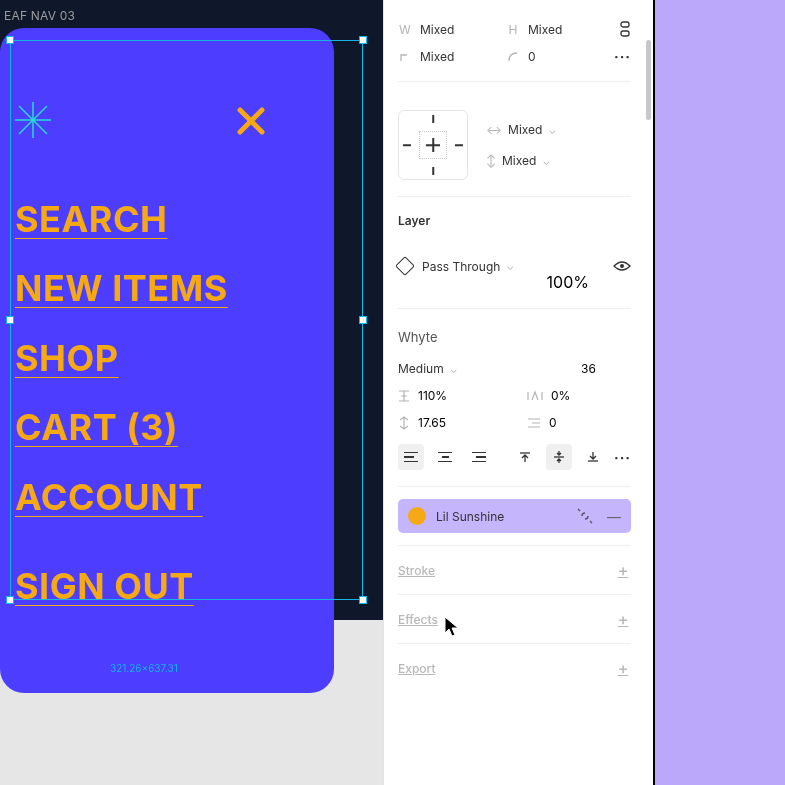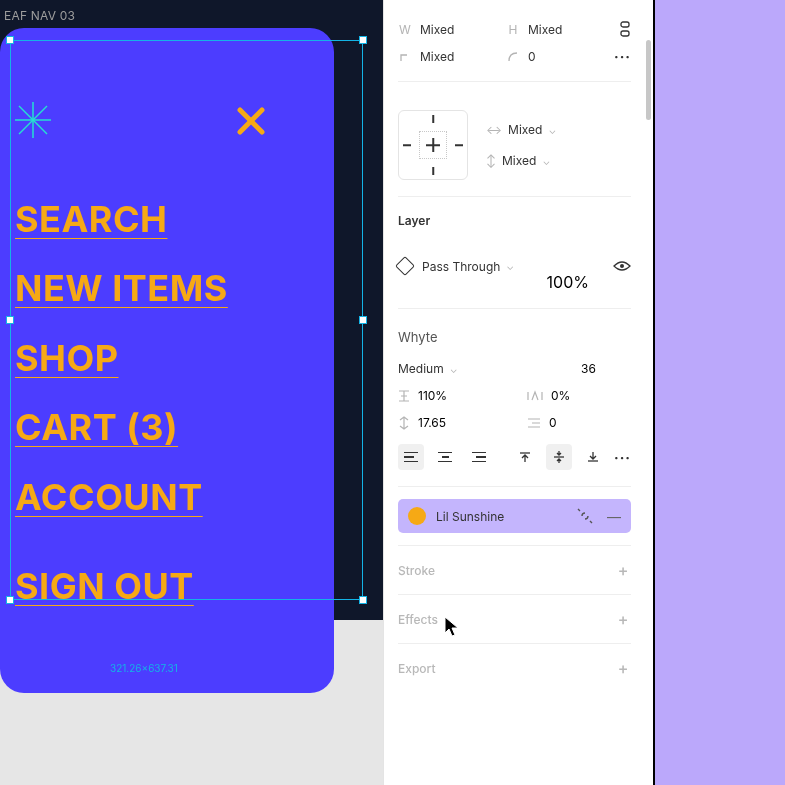--- a/index.html
+++ b/index.html
@@ -41,21 +41,21 @@
   .inspector {
     flex: 0 0 270px; height: 785px; background: #FFFFFF; border-left: 1px solid #E4E4E4;
     overflow: hidden; position: relative; padding-bottom: 4px;
   }
   .inspector-scroll { position: absolute; inset: 0 8px 0 0; padding: 0 14px 10px 14px; overflow: hidden; }
   .scrollbar { position: absolute; right: 2px; top: 40px; width: 5px; height: 80px; background: #C7C7C7; border-radius: 3px; }
 
   .sec { border-bottom: 1px solid #EEE; padding: 16px 0 16px 0; }
   .sec:last-child { border-bottom: none; }
   .sec-head { font-size: 12px; font-weight: 600; color: #333; display:flex; align-items:center; justify-content:space-between; }
-  .sec-head.collapsed { color:#B8B8B8; font-weight:500; }
+  .sec-head.collapsed { color:#B8B8B8; font-weight:500;text-decoration:underline; }
   .plus-btn { width:16px; height:16px; display:flex; align-items:center; justify-content:center; color:#B8B8B8; font-size:16px; line-height:0; cursor:pointer; }
 
   .row { display:flex; align-items:center; gap:8px; margin-top:10px; font-size:12px; color:#333; }
   .row .lbl { color:#B4B4B4; width:14px; display:flex; justify-content:center; }
   .row .val { width: 78px; }
   .more-btn { margin-left:auto; color:#333; letter-spacing:1px; font-size:14px; font-weight:700; cursor:pointer; }
 
   .constraint-box {
     width:70px; height:70px; border:1px solid #E4E4E4; border-radius:6px;
     display:flex; align-items:center; justify-content:center; position:relative;

